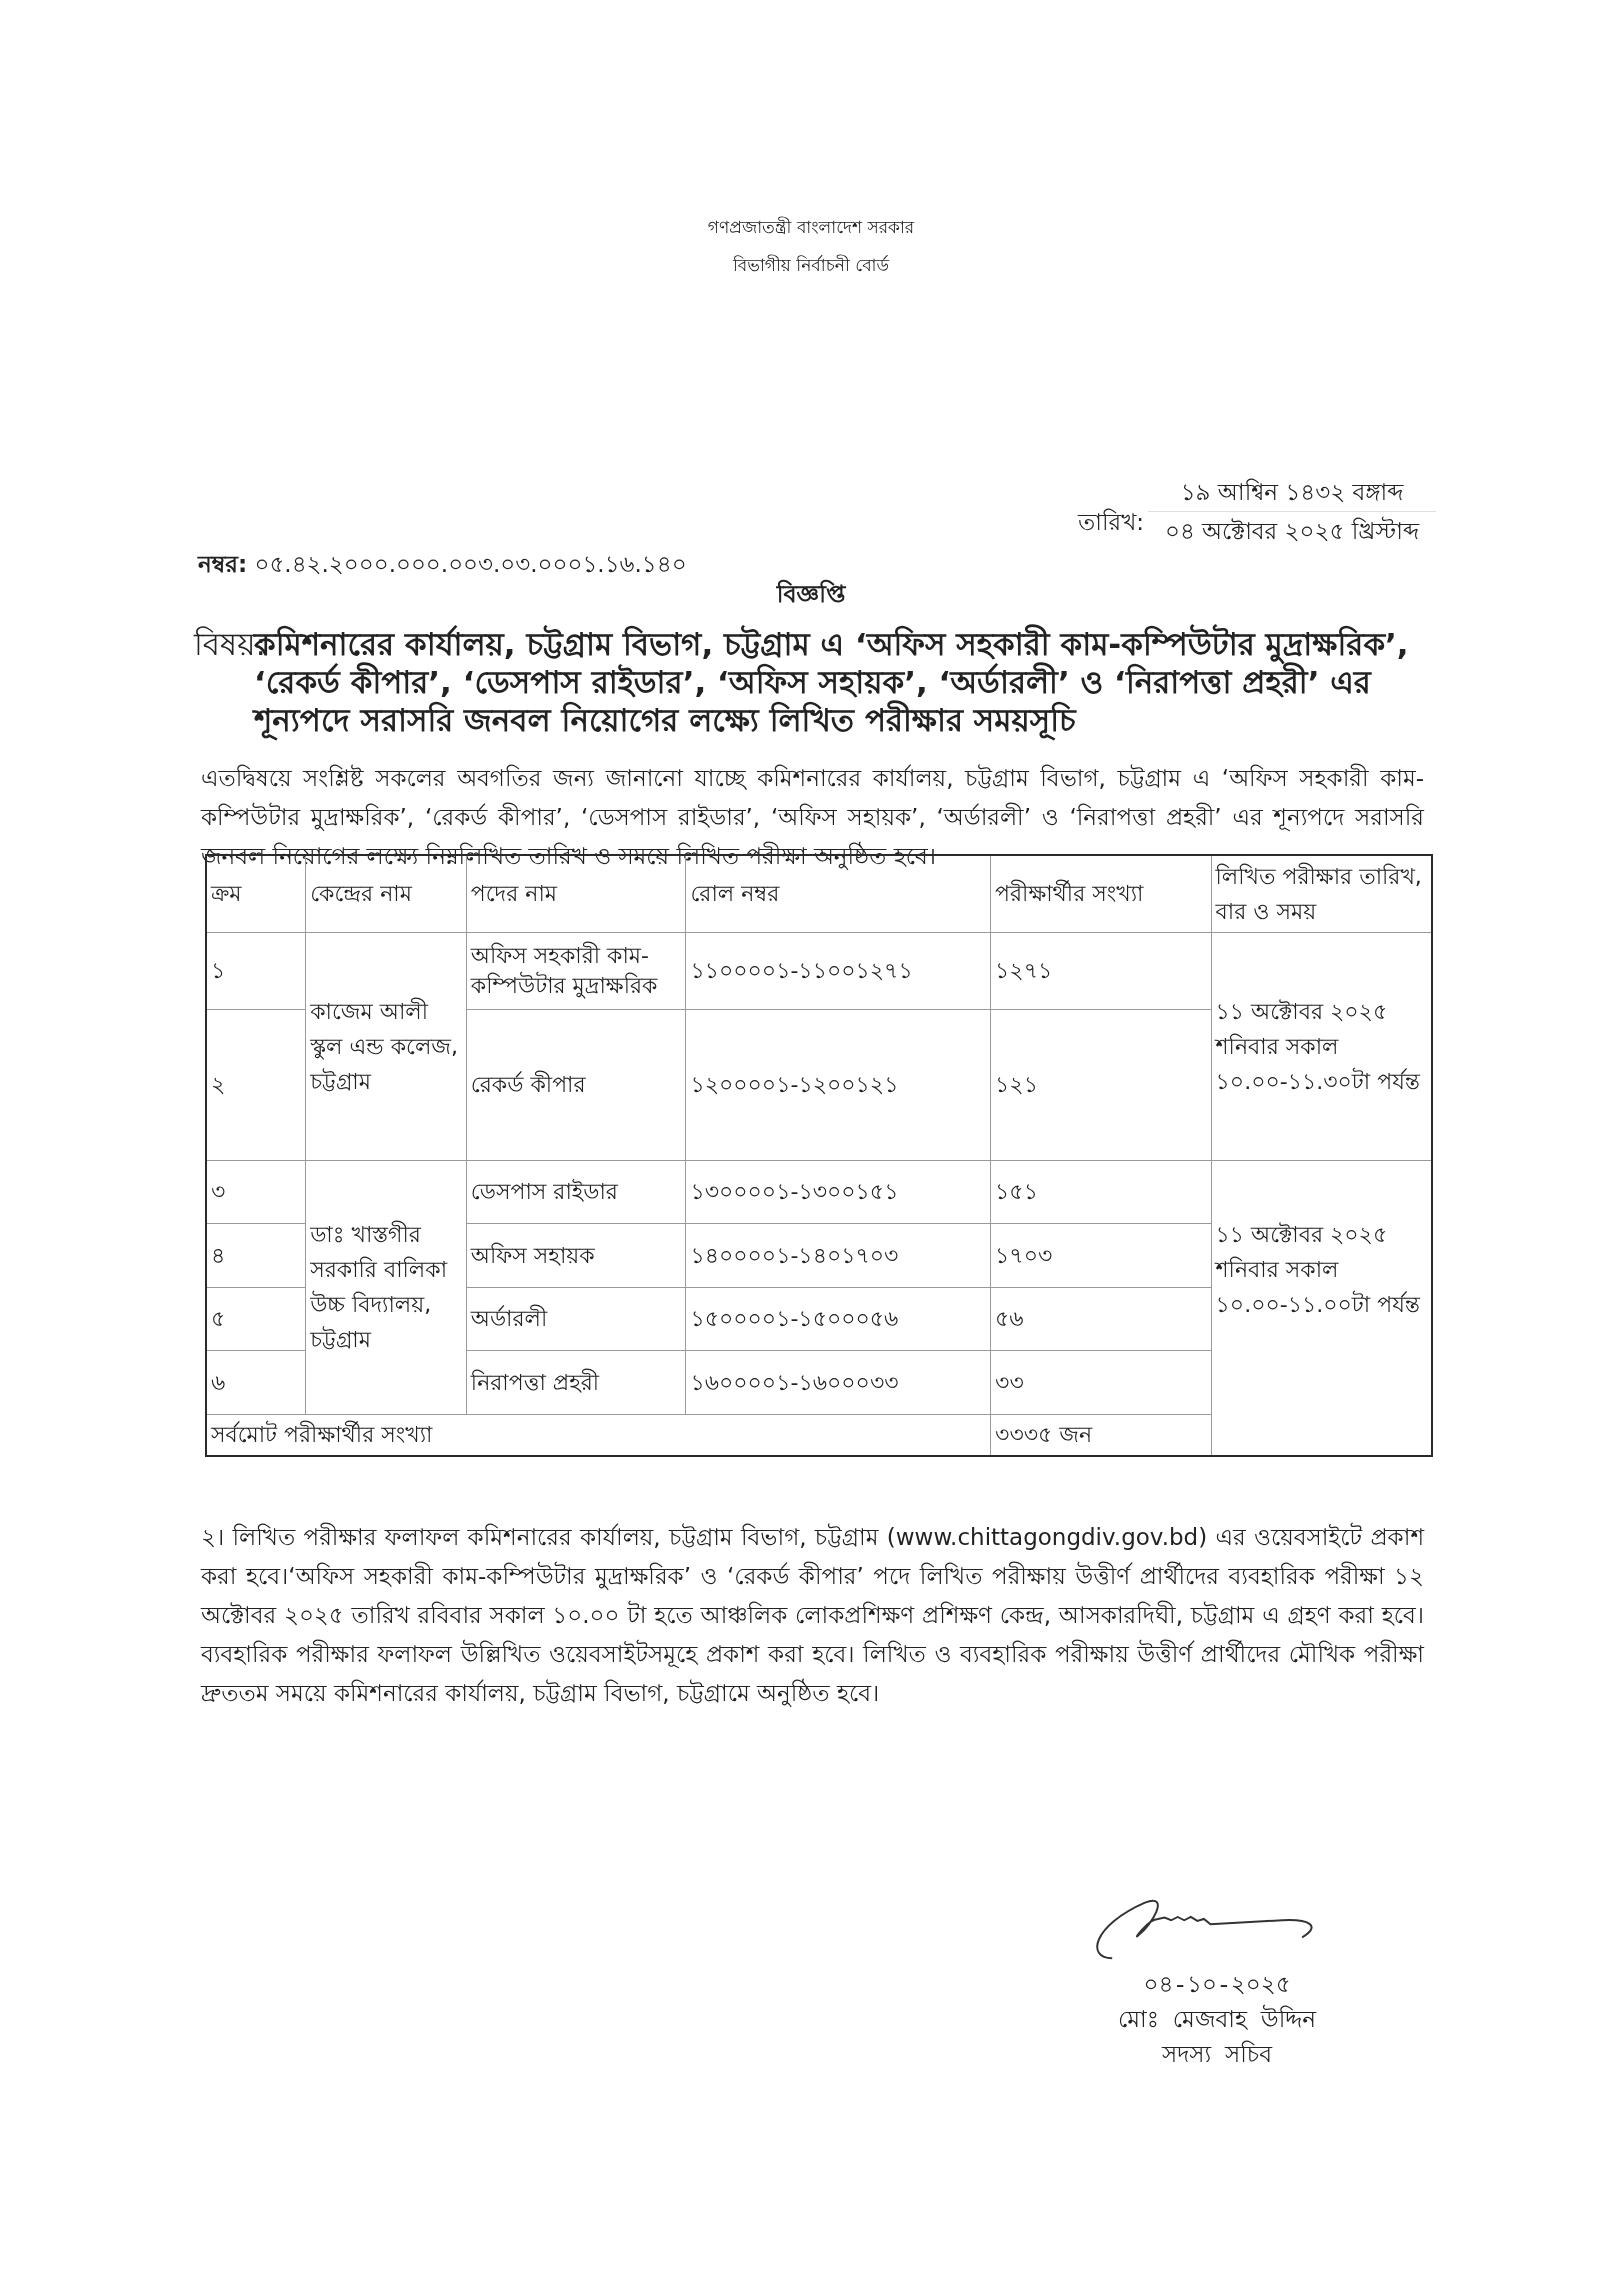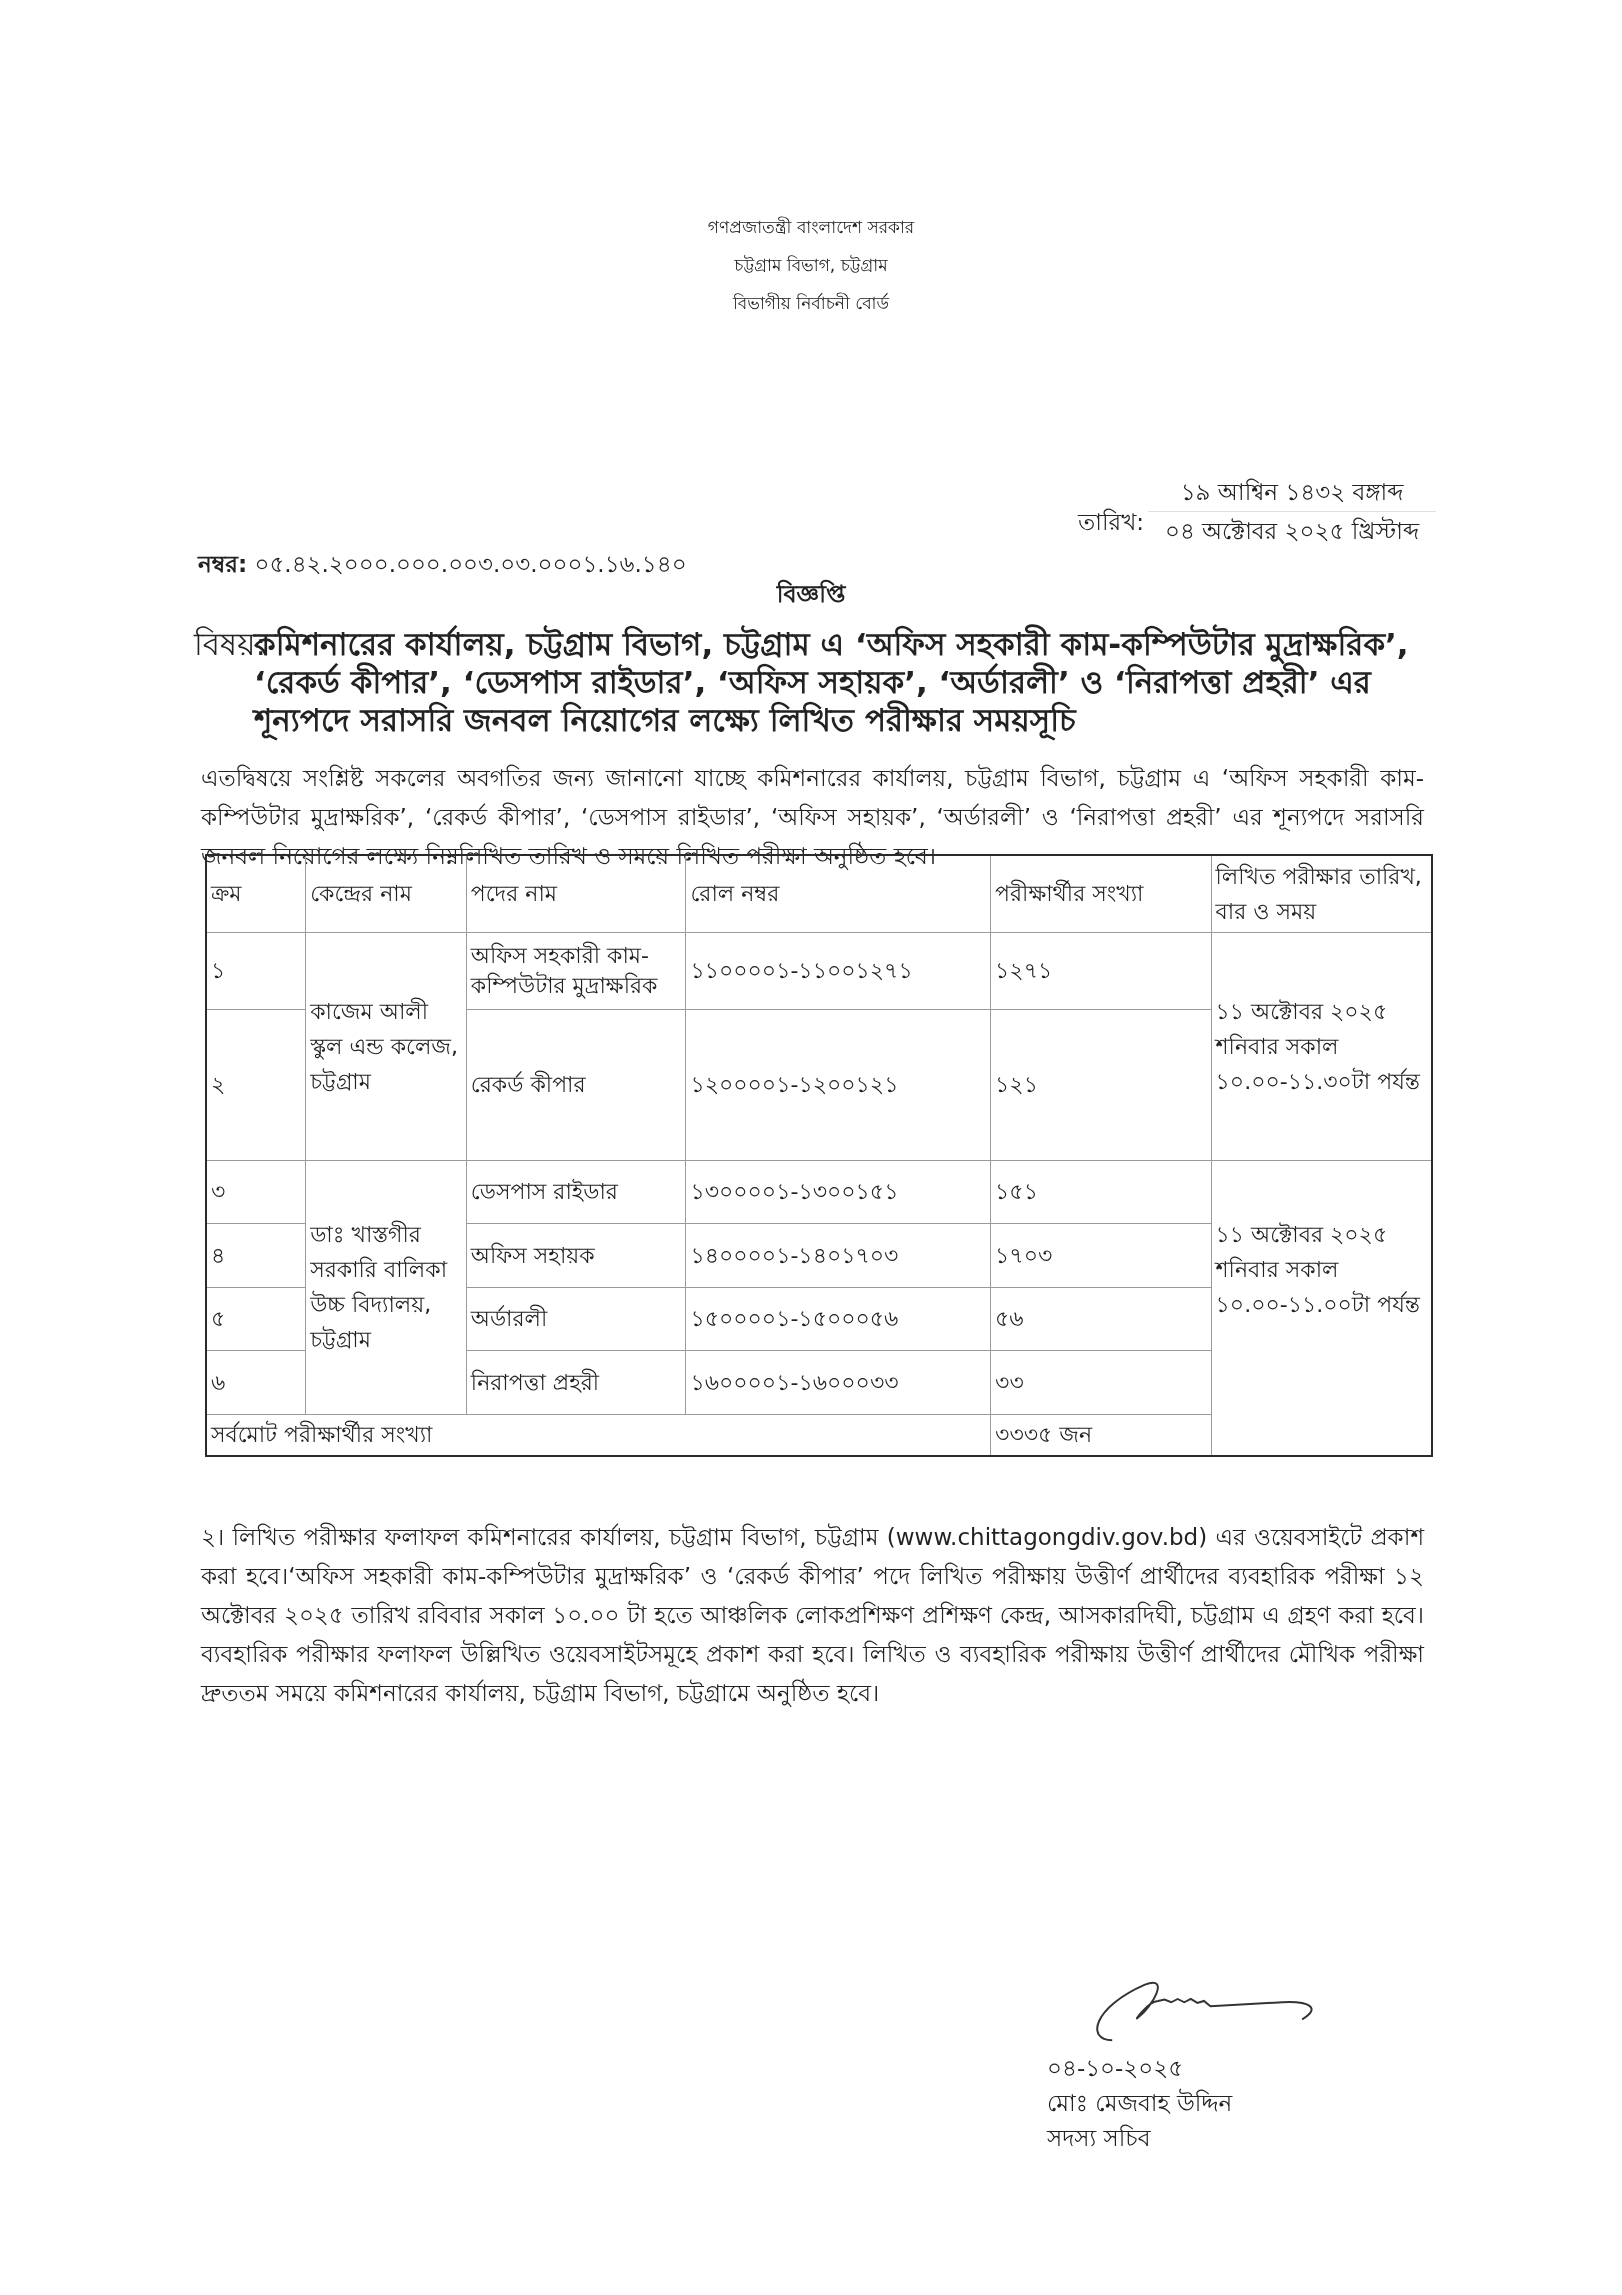--- a/index.html
+++ b/index.html
@@ -23,29 +23,28 @@
   .subject .lab { position: absolute; left: 0; top: 0; }
   .subject .txt { margin-left: 60px; font-weight: bold; }
   .para1 { left: 201px; top: 759px; width: 1223px; font-size: 23px; line-height: 39px; text-align: justify; }
   table.sched {
     position: absolute; left: 205px; top: 854px; width: 1228px;
     border-collapse: collapse; font-size: 22px; text-align: left;
     border: 2px solid #2a2a2a;
   }
   table.sched td, table.sched th { border: 1.3px solid #9a9a9a; font-weight: normal; padding: 2.6px 3.9px; line-height: 35px; vertical-align: middle; }
   .para2 { left: 201px; top: 1518px; width: 1223px; font-size: 23px; line-height: 39px; text-align: justify; }
-  .sign { left: 1047px; top: 1968px; width: 340px; font-size: 23px; line-height: 35px; }
+  .sign { left: 1047px; top: 1886px; width: 340px; text-align: center; font-size: 23px; line-height: 35px; font-family: Liberation Mono, monospace; }
   .sign svg { display: block; margin: 0 auto 3.9px auto; }
 </style>
 </head>
 <body>
 
 <div class="abs center-block">
   <div>গণপ্রজাতন্ত্রী বাংলাদেশ সরকার</div>
-  <div>চট্টগ্রাম বিভাগ, চট্টগ্রাম</div>
   <div>বিভাগীয় নির্বাচনী বোর্ড</div>
 </div>
 
 <div class="abs memo-no">
   <b>নম্বর:</b>
   <span>০৫.৪২.২০০০.০০০.০০৩.০৩.০০০১.১৬.১৪০</span>
 </div>
 
 <div class="abs date-label">তারিখ:</div>
 <div class="abs date-frac">

